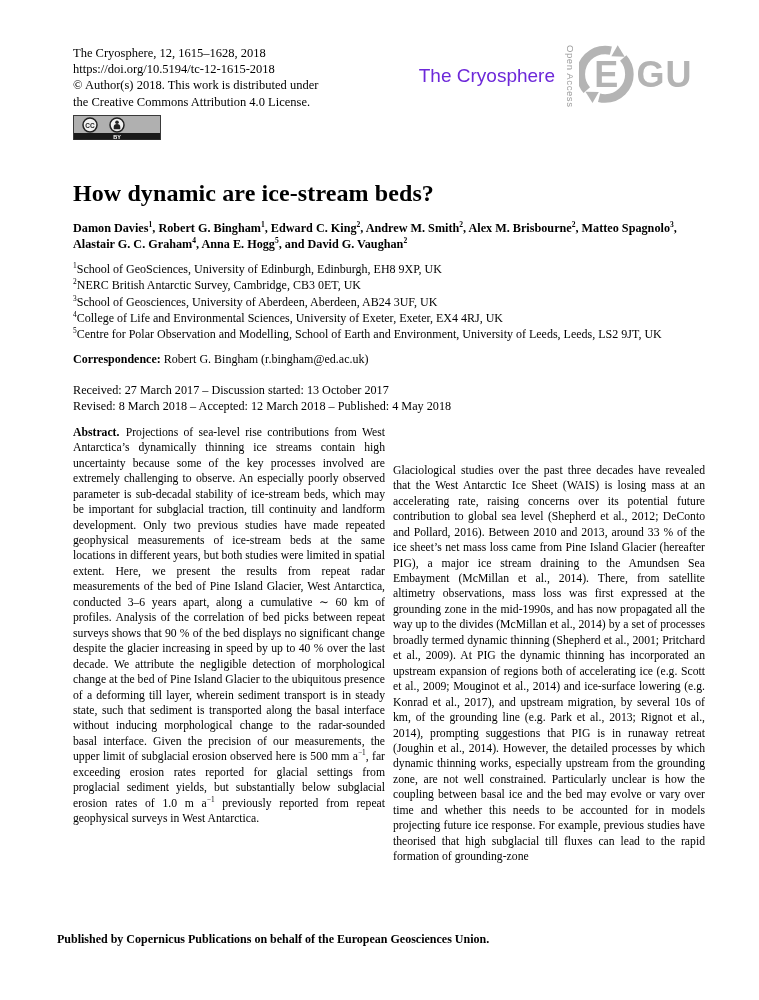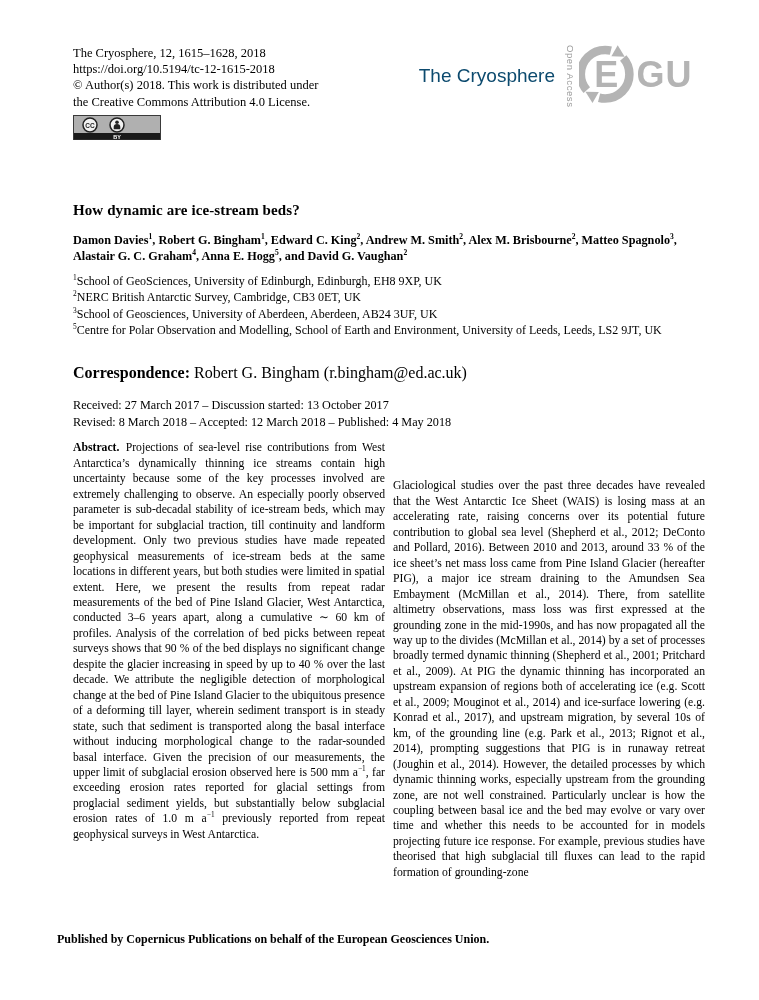--- a/index.html
+++ b/index.html
@@ -9,32 +9,32 @@
     font-family:"Liberation Serif","DejaVu Serif",serif; color:#000;
     padding:45px 54px 0 73px; overflow:hidden;
   }
   sup { font-size:0.62em; line-height:0; vertical-align:super; }
 
   
   .masthead { display:flex; justify-content:space-between; align-items:flex-start; }
   .meta { font-size:12.5px; line-height:16.2px; }
   .cc-badge { margin-top:5px; display:block; cursor:pointer; }
   .logo { display:flex; align-items:center; margin-top:-7px; }
-  .jname { font-family:"Liberation Sans","DejaVu Sans",sans-serif; font-size:19px; color:#0c4a6e; margin-right:10px; white-space:nowrap; }
+  .jname { font-family:"Liberation Sans","DejaVu Sans",sans-serif; font-size:19px; color:#6d28d9; margin-right:10px; white-space:nowrap; }
   .oa {
     font-family:"Liberation Sans","DejaVu Sans",sans-serif; font-size:9.5px; color:#9c9c9c;
     writing-mode:vertical-rl; letter-spacing:0.6px; height:76px; margin-right:3px;
     display:flex; align-items:center; justify-content:center;
   }
 
   
-  .title { font-size:15px; font-weight:bold; margin-top:62px; letter-spacing:0.1px; }
+  .title { font-size:24px; font-weight:bold; margin-top:40px; letter-spacing:0.1px; }
   .authors { margin-top:13px; font-size:12.2px; font-weight:bold; line-height:16.5px; }
   .affils { margin-top:8px; font-size:12px; line-height:16.4px; }
-  .corr { margin-top:26px; font-size:16px; }
+  .corr { margin-top:9px; font-size:12px; }
   .dates { margin-top:15px; font-size:12.2px; line-height:16.5px; }
 
   
   .cols { display:flex; gap:8px; margin-top:10px; }
   .col { width:314px; font-size:11.7px; line-height:15.45px; }
   .just { text-align:justify; hyphens:auto; -webkit-hyphens:auto; }
   .abstract-label { margin-right:1px; }
   .h2 { font-size:12.2px; font-weight:bold; }
   .h2 .num { display:inline-block; min-width:22px; }
   .intro-p { margin-top:38px; }
@@ -80,20 +80,21 @@
   </header>
 
   <h1 class="title">How dynamic are ice-stream beds?</h1>
 
   <div class="authors"><span>Damon Davies<sup>1</sup></span>, <span>Robert G. Bingham<sup>1</sup></span>, <span>Edward C. King<sup>2</sup></span>, <span>Andrew M. Smith<sup>2</sup></span>, <span>Alex M. Brisbourne<sup>2</sup></span>, <span>Matteo Spagnolo<sup>3</sup></span>, <span>Alastair G. C. Graham<sup>4</sup></span>, <span>Anna E. Hogg<sup>5</sup></span>, <span>and David G. Vaughan<sup>2</sup></span></div>
 
   <div class="affils">
       <div><sup>1</sup>School of GeoSciences, University of Edinburgh, Edinburgh, EH8 9XP, UK</div>
       <div><sup>2</sup>NERC British Antarctic Survey, Cambridge, CB3 0ET, UK</div>
       <div><sup>3</sup>School of Geosciences, University of Aberdeen, Aberdeen, AB24 3UF, UK</div>
+      <div><sup>4</sup>College of Life and Environmental Sciences, University of Exeter, Exeter, EX4 4RJ, UK</div>
       <div><sup>5</sup>Centre for Polar Observation and Modelling, School of Earth and Environment, University of Leeds, Leeds, LS2 9JT, UK</div>
     </div>
 
   <div class="corr">
     <b>Correspondence:</b>
     <span>Robert G. Bingham (r.bingham@ed.ac.uk)</span>
   </div>
 
   <div class="dates">
     <div>Received: 27 March 2017 – Discussion started: 13 October 2017</div>

